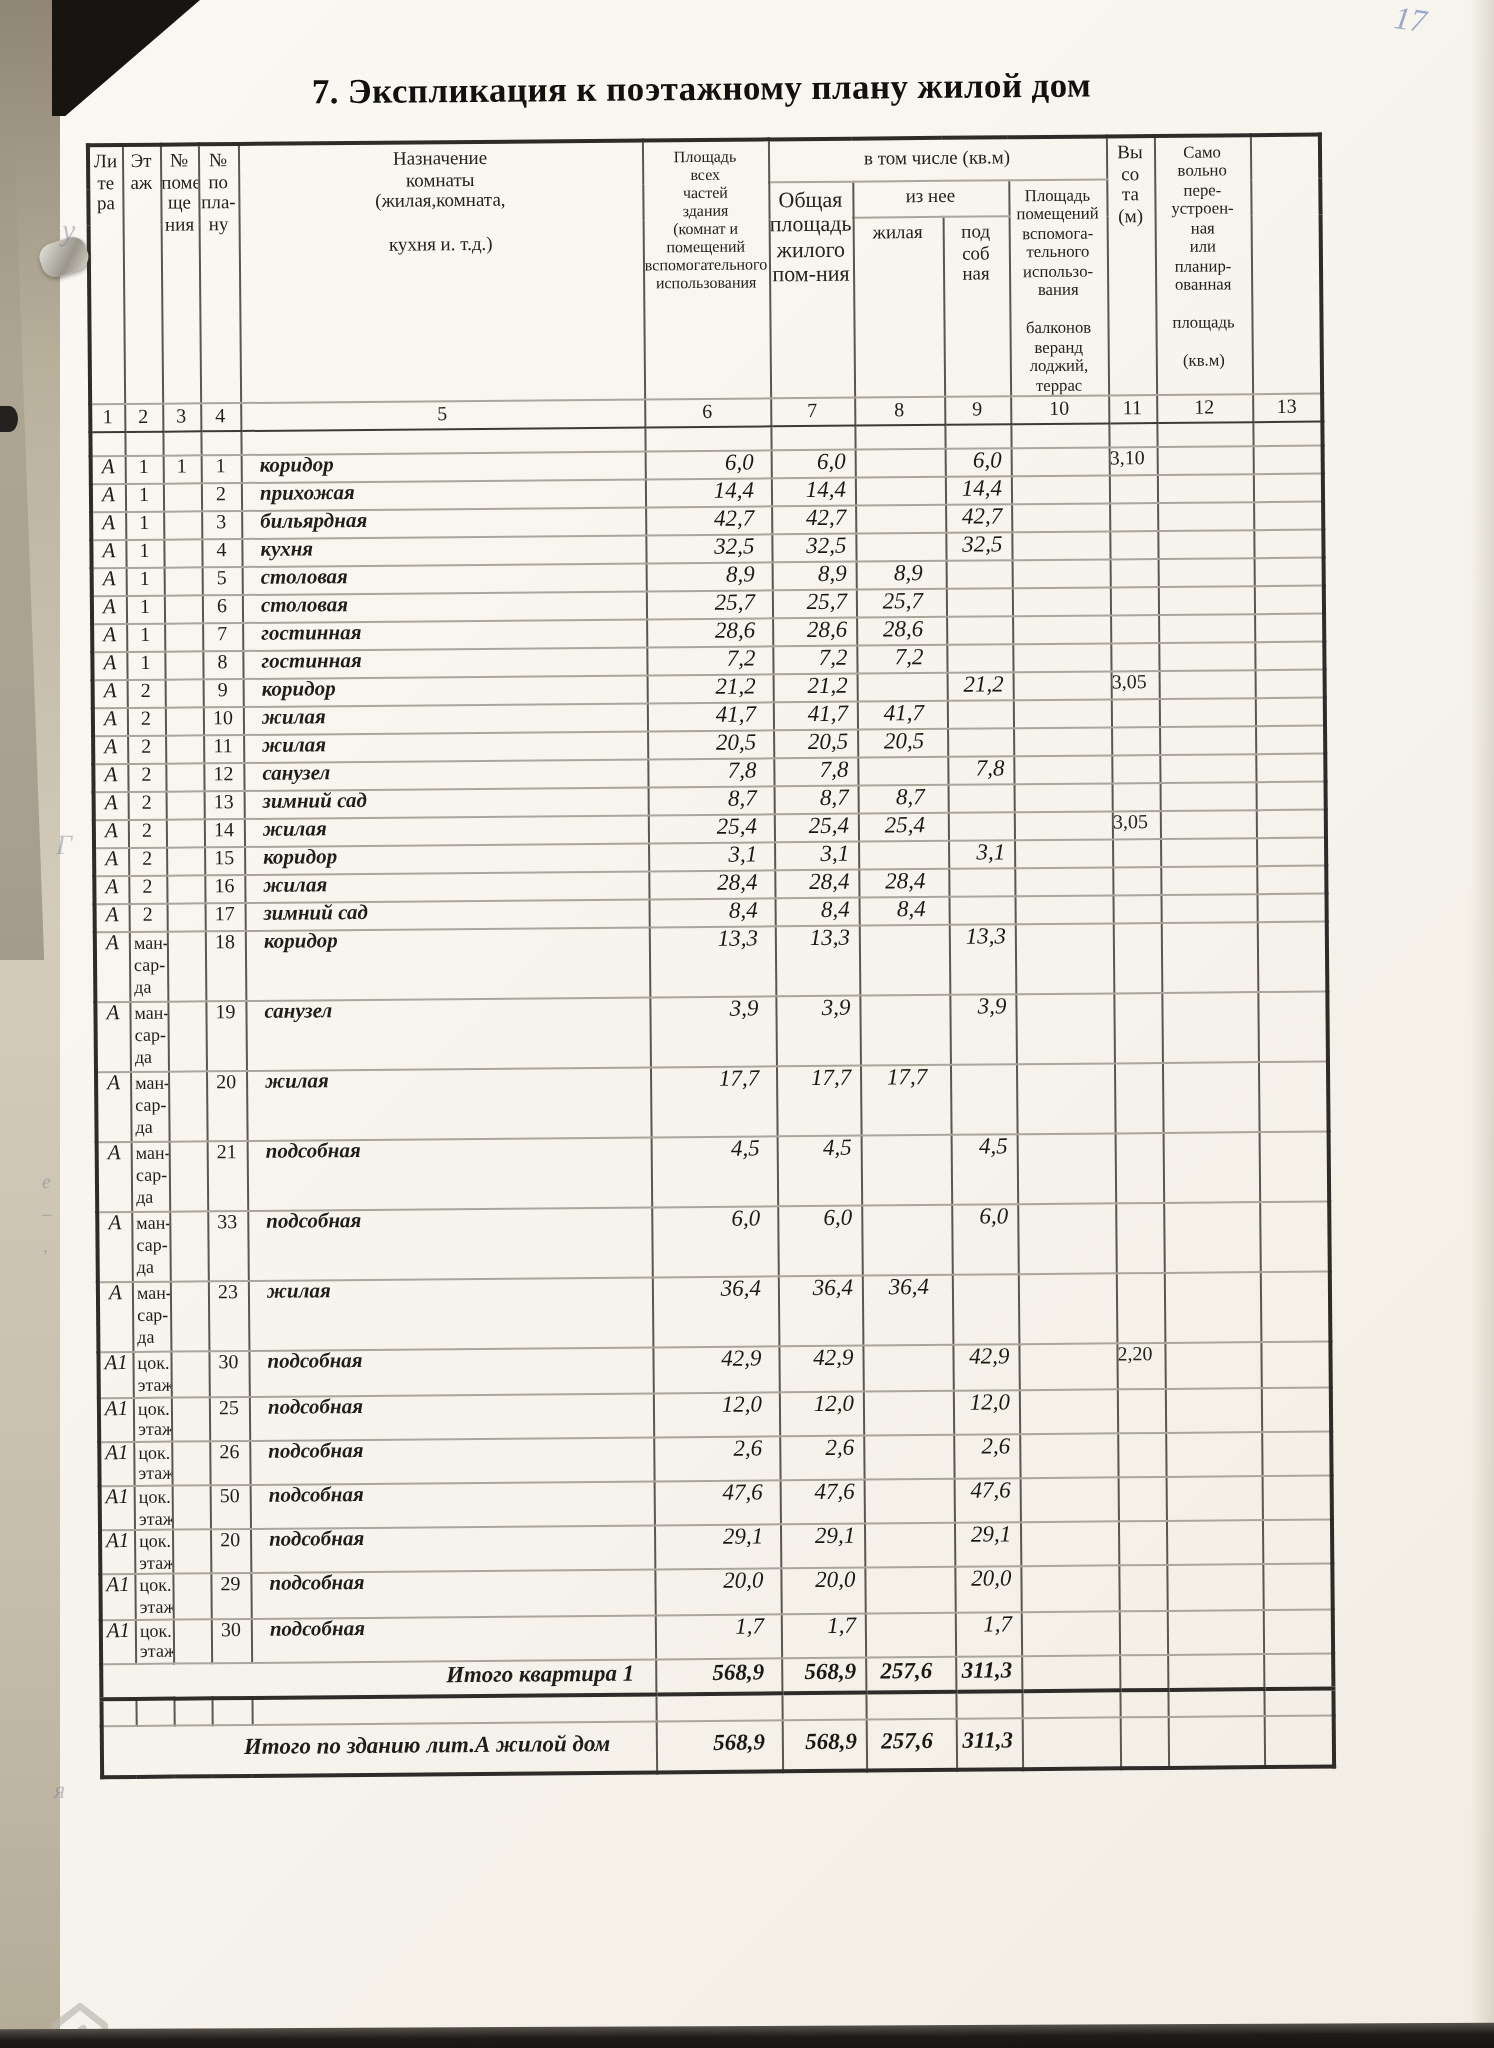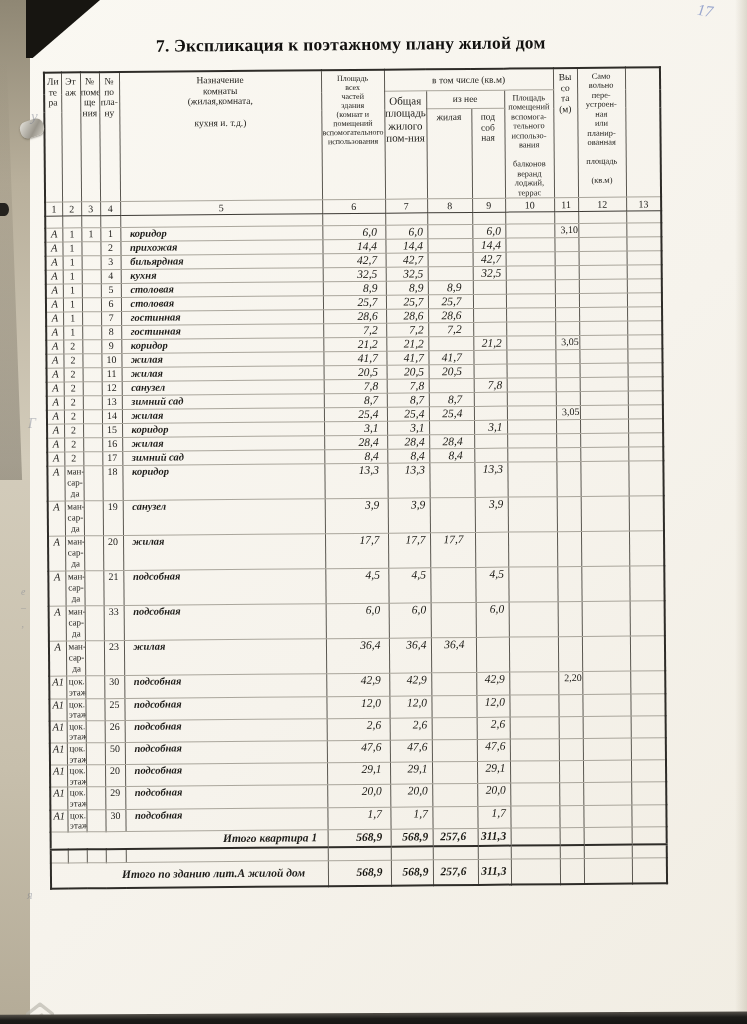--- a/index.html
+++ b/index.html
@@ -93,29 +93,29 @@
     line-height:12px;vertical-align:middle;
   }
   tbody td{vertical-align:top;line-height:1.12;}
   .r-blank td{height:11px;}
   .r-blank2 td{height:12px;}
   .r-s td{height:13px;}
   .r-m td{height:34px;}
   .r-l td{height:21px;}
   .d1{text-align:center;font-style:italic;font-size:10.5px;}
   .d2{text-align:center;font-size:10px;}
-  .r-m .d2,.r-l .d2{text-align:center;padding-left:2px;font-size:9px;line-height:1.18;}
+  .r-m .d2,.r-l .d2{text-align:left;padding-left:2px;font-size:9px;line-height:1.18;}
   .d3,.d4{text-align:center;font-size:10px;}
   .d5{text-align:left;padding-left:9px;font-weight:bold;font-style:italic;font-size:10.5px;}
   .d6,.d7,.d8,.d9{font-style:italic;font-size:11.5px;text-align:right;color:#191813;}
   .d6{padding-right:8px;}
   .d7{padding-right:4px;}
   .d8{padding-right:11px;}
   .d9{padding-right:4px;}
-  .d11{text-align:right;font-size:10px;color:#23221e;}
+  .d11{text-align:left;font-size:10px;color:#23221e;}
   .r-total td{vertical-align:middle;font-weight:bold;font-style:italic;font-size:11.5px;}
   .t0 td{height:16px;border-bottom:2px solid #2e2c28;}
   .t1 td{height:24px;}
   .tlabel{text-align:right;padding-right:10px;}
   .t1 .tlabel{text-align:left;padding-left:70px;}
   
   #watermark{
     position:absolute;left:22px;top:980px;display:flex;align-items:center;gap:9px;
     opacity:.8;
   }

